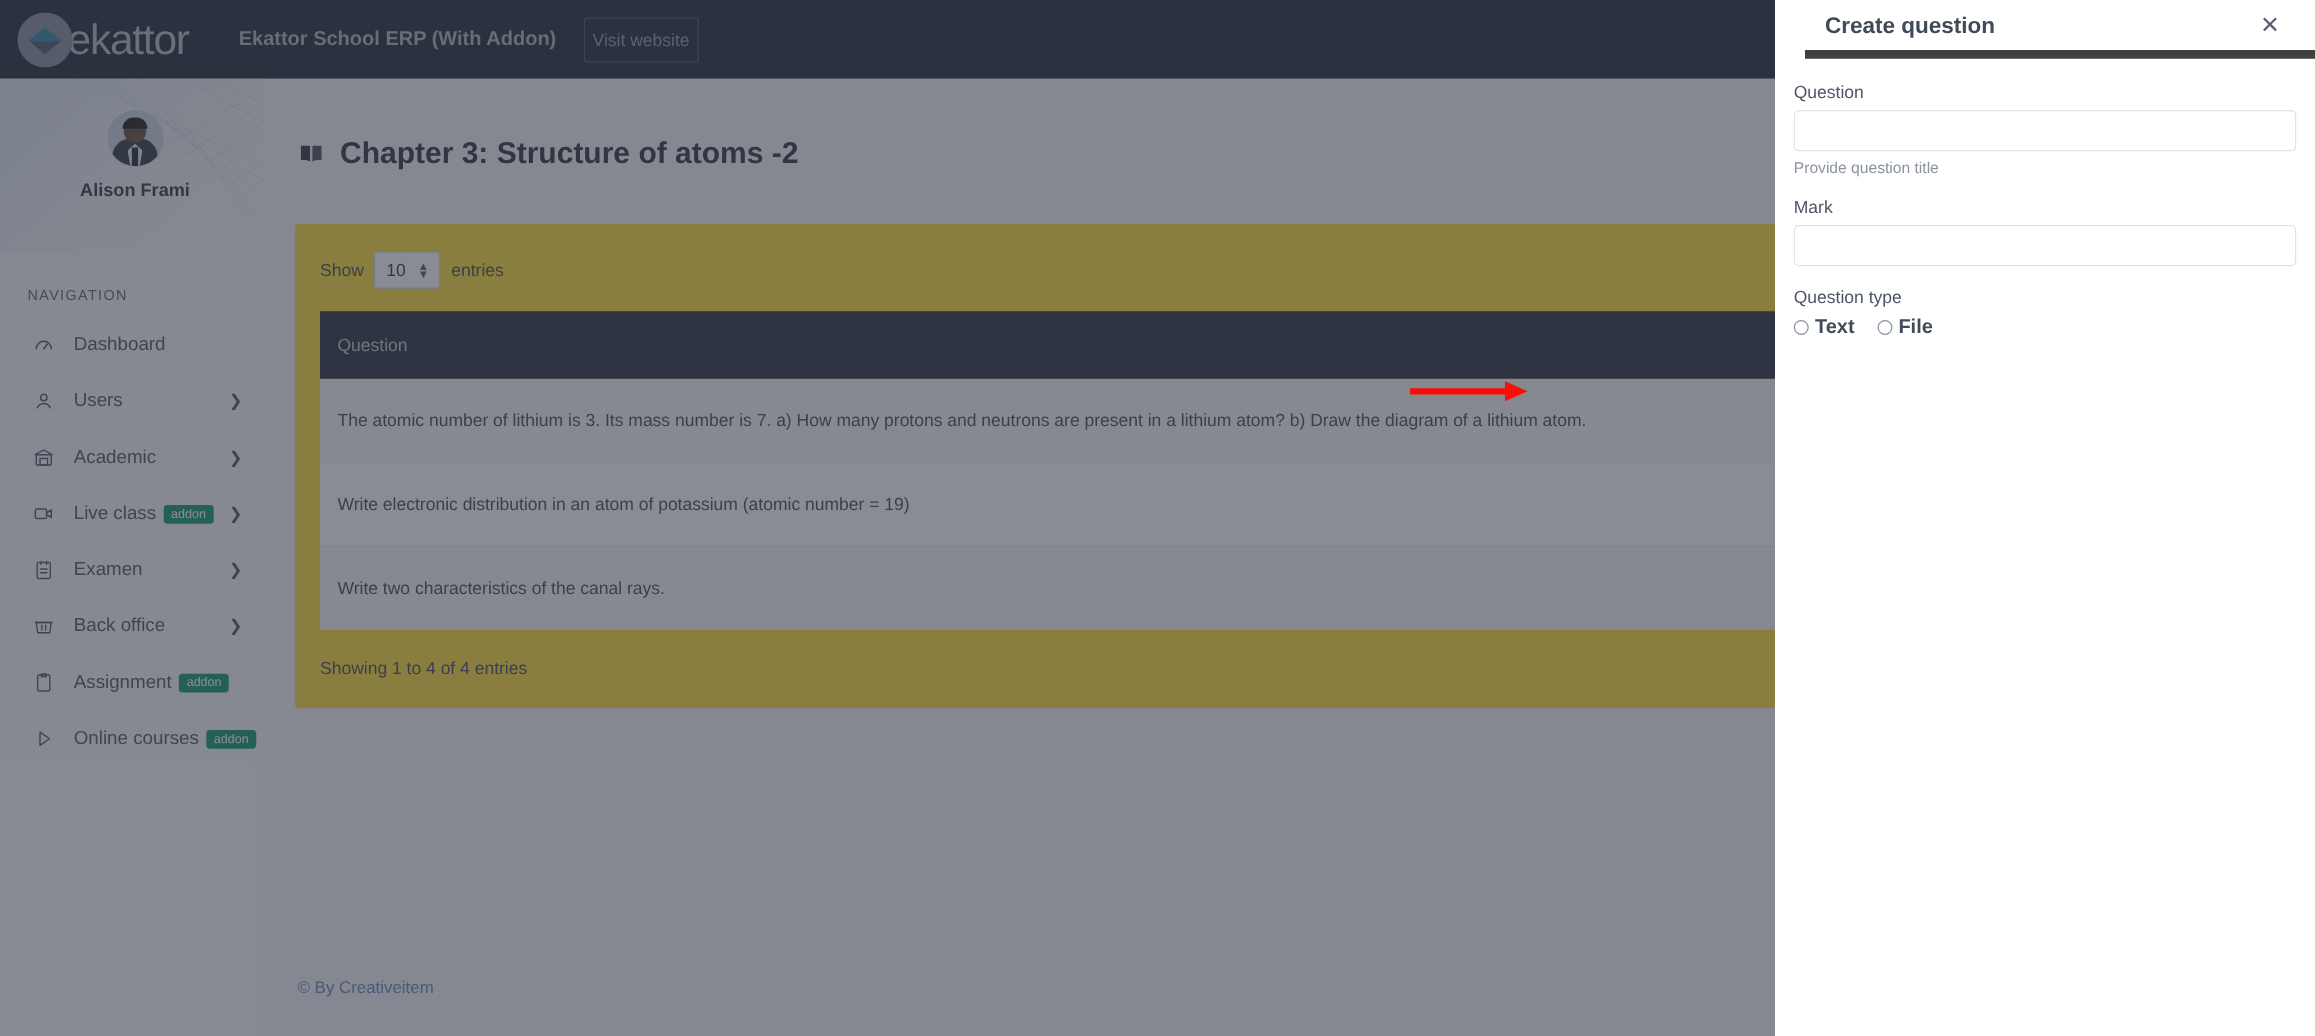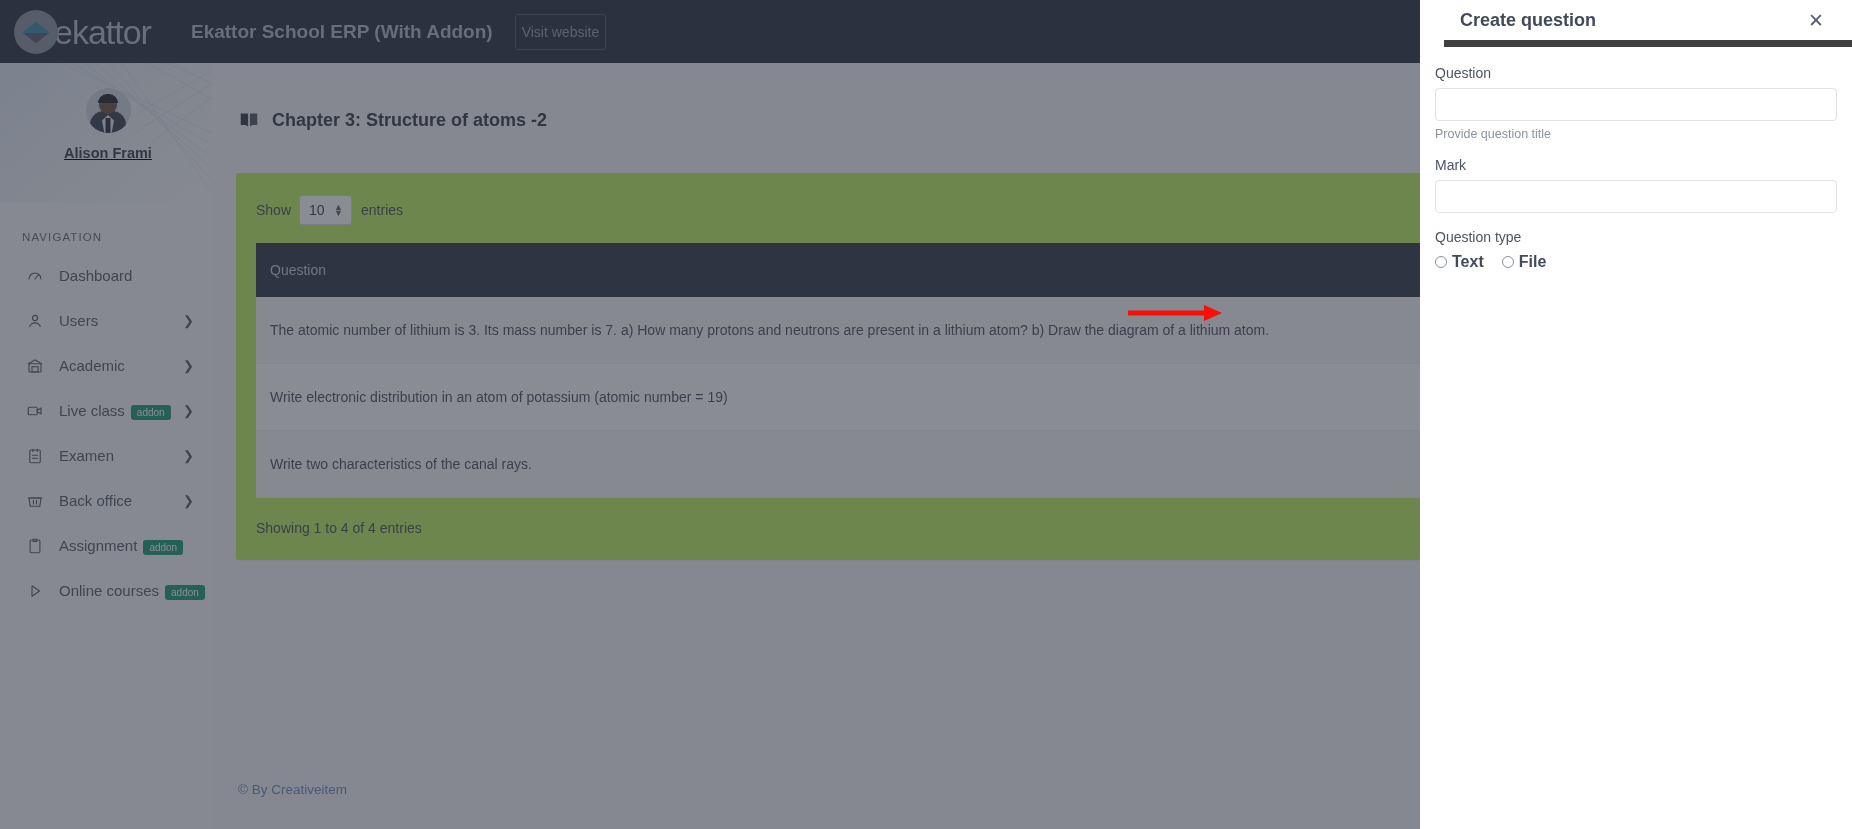--- a/index.html
+++ b/index.html
@@ -45,21 +45,21 @@
     background: #5a6274;
     clip-path: polygon(0 0, 100% 0, 50% 100%);
   }
   .logo-word {
     font-size: 34px; font-weight: 400; color: #b9bec9;
     letter-spacing: -1px; line-height: 1;
     margin-left: -6px;
   }
   .app-title {
     margin-left: 40px;
-    font-size: 19px; font-weight: bold; color: #b4bac6;
+    font-size: 16px; font-weight: bold; color: #b4bac6;
   }
   .visit-btn {
     margin-left: 22px;
     border: 1px solid #565e70;
     color: #98a0ae;
     background: transparent;
     font-size: 14px;
     padding: 9px 6px;
     border-radius: 3px;
     cursor: pointer;
@@ -76,21 +76,21 @@
   .sidebar-hero {
     height: 140px; position: relative;
     background: linear-gradient(140deg, #dfe9f3 0%, #eef3f8 60%, #f7f9fb 100%);
     overflow: hidden;
   }
   .hero-lines {
     position: absolute; inset: 0; opacity: .55;
   }
   .avatar-wrap {
     position: absolute; top: 24px; left: 4px; right: 0;
-    display: flex; flex-direction: column; align-items: center; text-decoration: underline;
+    display: flex; flex-direction: column; align-items: center;
   }
   .avatar {
     width: 47px; height: 47px; border-radius: 50%;
     background: #cfd9e2;
     overflow: hidden; position: relative;
     border: 1px solid rgba(255,255,255,.6);
   }
   .av-head {
     position: absolute; left: 50%; top: 8px; transform: translateX(-50%);
     width: 18px; height: 18px; border-radius: 50%; background: #6f5a48;
@@ -146,25 +146,25 @@
     position: absolute; top: 63px; left: 212px;
     width: 1640px; height: 766px;
     background: #f4f6f9;
   }
   .page-head {
     padding: 46px 0 0 26px;
     display: flex; align-items: center;
   }
   .page-head .bk-icon { margin-right: 12px; display:flex; color:#39404d; }
   .page-title {
-    font-size: 18px; font-weight: bold; color: #39404d;
+    font-size: 24px; font-weight: bold; color: #39404d;
   }
   .card {
     margin: 42px 24px 0 24px;
-    background: #bef264;
+    background: #fde047;
     border-radius: 3px;
     box-shadow: 0 1px 2px rgba(0,0,0,.05);
     padding: 22px 20px 10px 20px;
   }
   .dt-top { display: flex; align-items: center; font-size: 14px; color: #4e5663; }
   .dt-top .lbl { margin-right: 8px; }
   .length-select {
     position: relative;
     border: 1px solid #d8dde4; border-radius: 3px;
     height: 30px; width: 53px;

